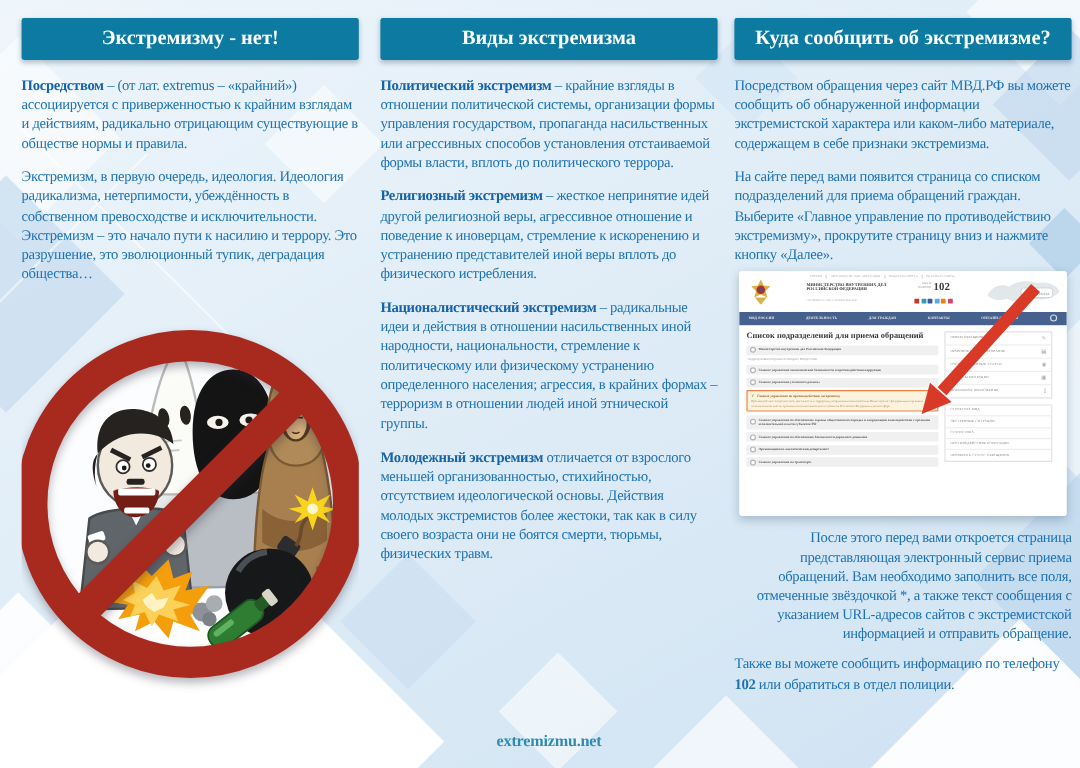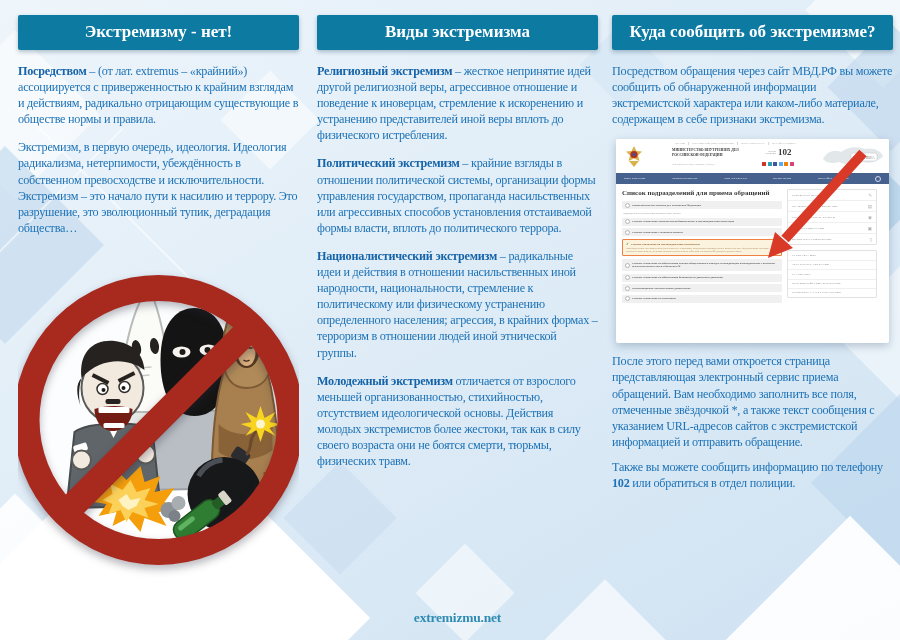--- a/index.html
+++ b/index.html
@@ -218,29 +218,30 @@
         <g style="filter:drop-shadow(0 4px 4px rgba(40,40,60,.35));">
           <circle cx="140" cy="168" r="132" fill="none" stroke="#a8291e" stroke-width="26"></circle>
           <rect x="12" y="155" width="256" height="26" rx="2" fill="#a8291e" transform="rotate(-45 140 168)"></rect>
         </g>
       </svg>
     </div>
   </div>
 
   <div class="col col-mid">
     <div class="col-header">Виды экстремизма</div>
+    <p class="para"><span class="lead">Политический экстремизм</span><span> – крайние взгляды в отношении политической системы, организации формы управления государством, пропаганда насильственных или агрессивных способов установления отстаиваемой формы власти, вплоть до политического террора.</span></p>
     <p class="para"><span class="lead">Религиозный экстремизм</span><span> – жесткое непринятие идей другой религиозной веры, агрессивное отношение и поведение к иноверцам, стремление к искоренению и устранению представителей иной веры вплоть до физического истребления.</span></p>
-    <p class="para"><span class="lead">Политический экстремизм</span><span> – крайние взгляды в отношении политической системы, организации формы управления государством, пропаганда насильственных или агрессивных способов установления отстаиваемой формы власти, вплоть до политического террора.</span></p>
     <p class="para"><span class="lead">Националистический экстремизм</span><span> – радикальные идеи и действия в отношении насильственных иной народности, национальности, стремление к политическому или физическому устранению определенного населения; агрессия, в крайних формах – терроризм в отношении людей иной этнической группы.</span></p>
     <p class="para"><span class="lead">Молодежный экстремизм</span><span> отличается от взрослого меньшей организованностью, стихийностью, отсутствием идеологической основы. Действия молодых экстремистов более жестоки, так как в силу своего возраста они не боятся смерти, тюрьмы, физических травм.</span></p>
   </div>
 
   <div class="col col-right">
     <div class="col-header">Куда сообщить об экстремизме?</div>
     <p class="para">Посредством обращения через сайт МВД.РФ вы можете сообщить об обнаруженной информации экстремистской характера или каком-либо материале, содержащем в себе признаки экстремизма.</p>
+    <p class="para" style="margin-bottom:6px;">На сайте перед вами появится страница со списком подразделений для приема обращений граждан. Выберите «Главное управление по противодействию экстремизму», прокрутите страницу вниз и нажмите кнопку «Далее».</p>
 
     <div class="mvd-card">
       <div class="mvd-top">
         <svg class="mvd-emblem" width="18" height="21" viewBox="0 0 18 21">
           <polygon points="9,0 11.5,5 17,5.5 13,9.5 14.5,15 9,12.5 3.5,15 5,9.5 1,5.5 6.5,5" fill="#d8b24a"></polygon>
           <circle cx="9" cy="8.5" r="3.6" fill="#b03028"></circle>
           <circle cx="9" cy="8.5" r="1.6" fill="#3b55a0"></circle>
           <path d="M4,15 L9,21 L14,15" fill="#d8b24a"></path>
         </svg>
         <div class="mvd-toplinks">
@@ -355,19 +356,19 @@
               </div>
           </div>
         </div>
       </div>
       <svg class="mvd-arrow" width="273" height="204" viewBox="0 0 273 204">
         <path d="M247,14 L169,100" stroke="#d93a28" stroke-width="10" fill="none"></path>
         <polygon points="152,119 159,93 177,109" fill="#d93a28"></polygon>
       </svg>
     </div>
 
-    <p class="para" style="margin-bottom:9px;">После этого перед вами откроется страница представляющая электронный сервис приема обращений. Вам необходимо заполнить все поля, отмеченные звёздочкой *, а также текст сообщения с указанием URL-адресов сайтов с экстремистской информацией и отправить обращение.</p>
+    <p class="para" style="margin-bottom:9px;text-align:right;">После этого перед вами откроется страница представляющая электронный сервис приема обращений. Вам необходимо заполнить все поля, отмеченные звёздочкой *, а также текст сообщения с указанием URL-адресов сайтов с экстремистской информацией и отправить обращение.</p>
     <p class="para"><span>Также вы можете сообщить информацию по телефону </span><span class="b">102</span><span> или обратиться в отдел полиции.</span></p>
   </div>
 
   <div class="footer">extremizmu.net</div>
 
 </div>
 
 </body></html>

